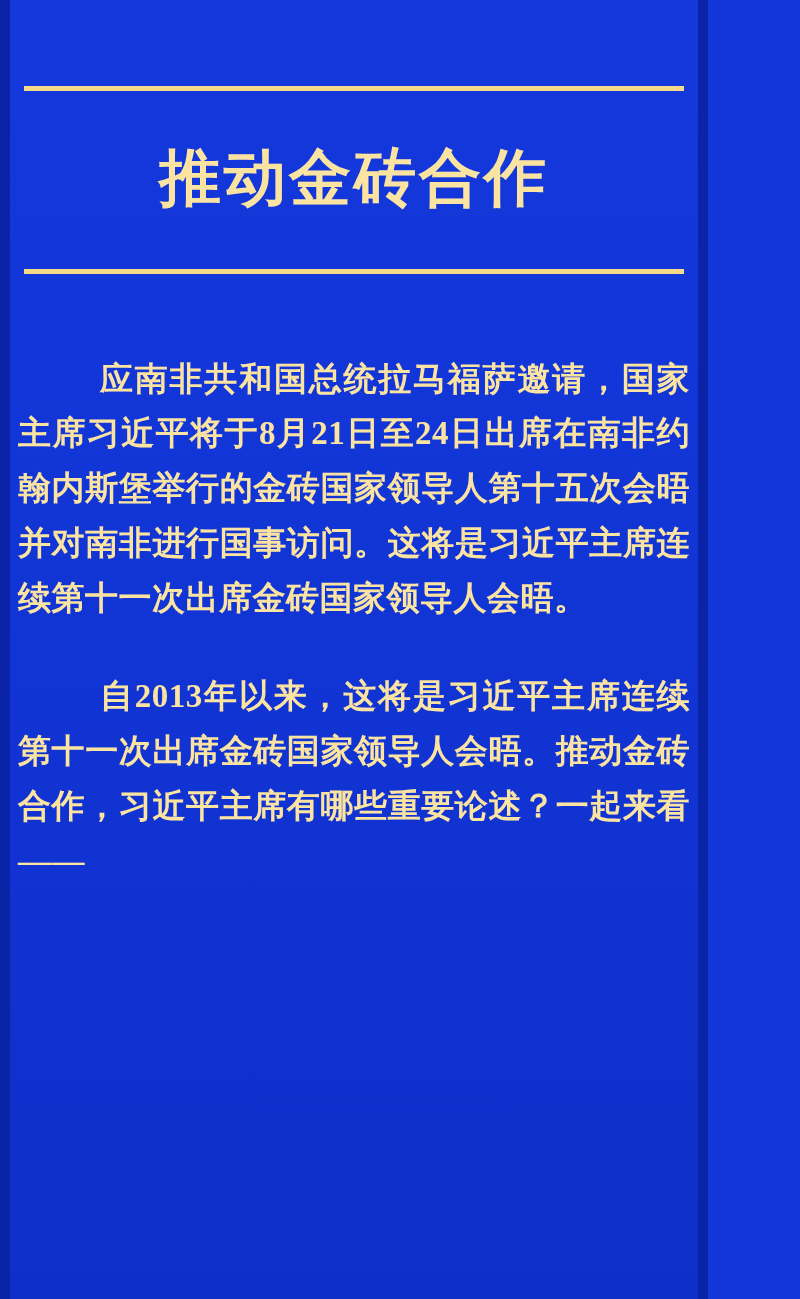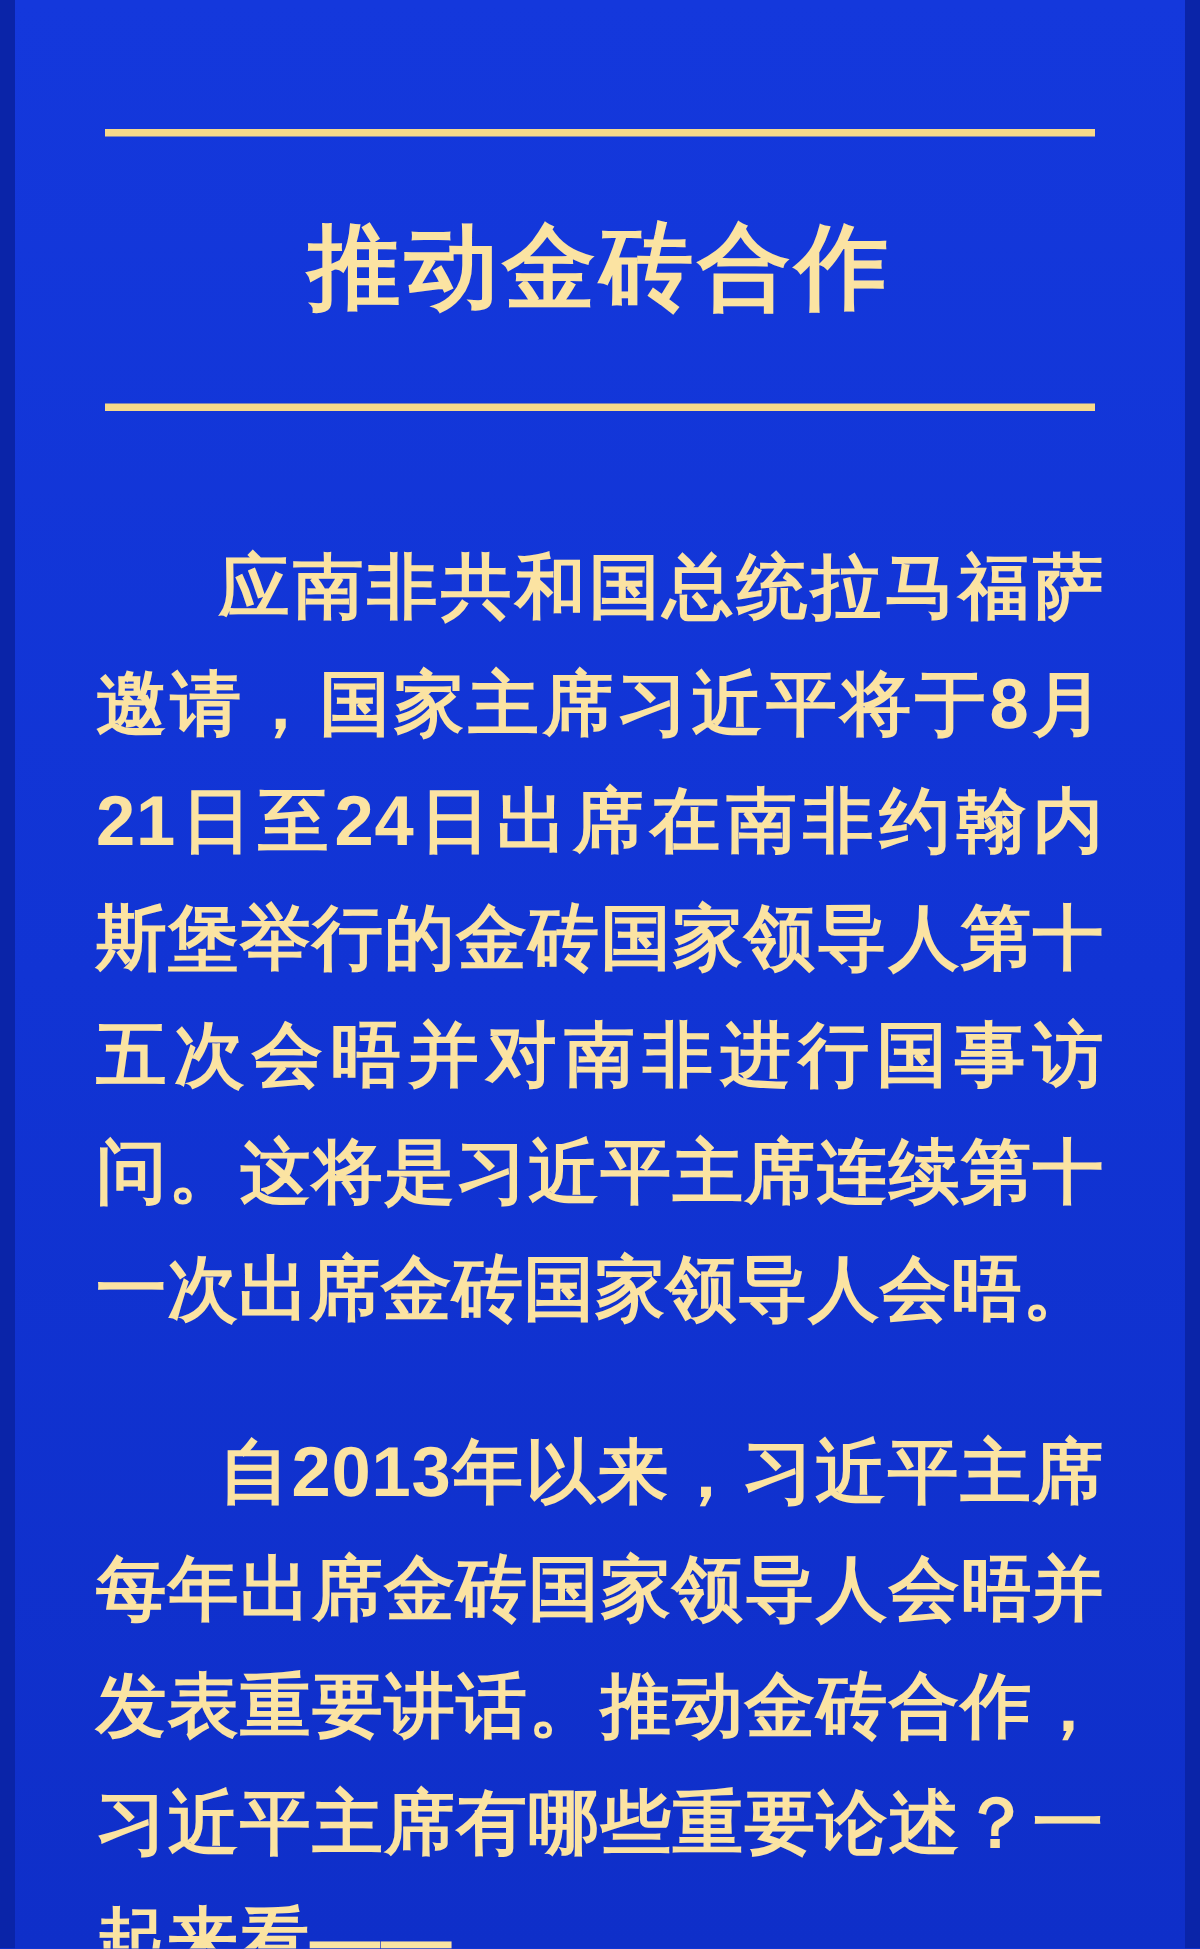--- a/index.html
+++ b/index.html
@@ -9,21 +9,21 @@
   body {
     width: 800px;
     height: 1299px;
     background: #1336d8;
     font-family: "DejaVu Serif", "Liberation Serif", serif;
     overflow: hidden;
     position: relative;
   }
   .poster {
     position: relative;
-    width: 800px;
+    width: 708px;
     height: 1299px;
     background: linear-gradient(180deg, #1438dc 0%, #1134d4 50%, #0f2fc9 100%);
     box-sizing: border-box;
   }
   .edge-left {
     position: absolute;
     left: 0;
     top: 0;
     width: 10px;
     height: 1299px;
@@ -62,28 +62,28 @@
     display: block;
     white-space: nowrap;
   }
   .body-block {
     margin: 0 auto;
     width: 672px;
     padding-top: 78px;
   }
   .para {
     color: #fbe3a2;
-    font-size: 47px;
+    font-size: 33px;
     line-height: 1.66;
     font-weight: bold;
     text-align: justify;
     text-justify: inter-ideograph;
     text-indent: 82px;
     margin: 0 0 44px 0;
-    font-family: Liberation Sans, sans-serif;
+    font-family: Liberation Serif, serif;
     letter-spacing: 0.5px;
   }
   .para:last-child { margin-bottom: 0; }
 </style>
 </head>
 <body>
 
 <div class="poster">
   <div class="edge-left"></div>
   <div class="edge-right"></div>
@@ -91,15 +91,15 @@
   <div class="header">
     <div class="rule rule-top"></div>
     <div class="title">
       <span class="line">推动金砖合作</span>
     </div>
     <div class="rule rule-bottom"></div>
   </div>
 
   <div class="body-block">
     <p class="para">应南非共和国总统拉马福萨邀请，国家主席习近平将于8月21日至24日出席在南非约翰内斯堡举行的金砖国家领导人第十五次会晤并对南非进行国事访问。这将是习近平主席连续第十一次出席金砖国家领导人会晤。</p>
-    <p class="para">自2013年以来，习近平主席每年出席金砖国家领导人会晤并发表重要讲话。推动金砖合作，习近平主席有哪些重要论述？一起来看——</p>
+    <p class="para">自2013年以来，这将是习近平主席连续第十一次出席金砖国家领导人会晤。推动金砖合作，习近平主席有哪些重要论述？一起来看——</p>
   </div>
 </div>
 
 </body></html>

